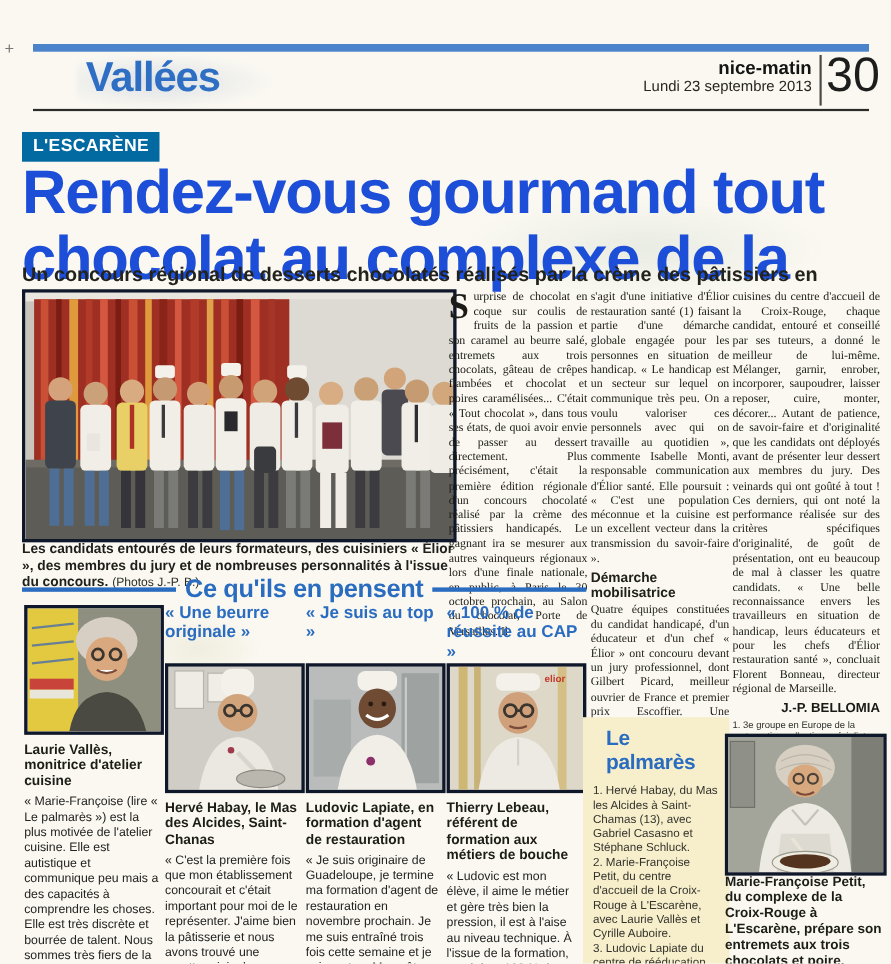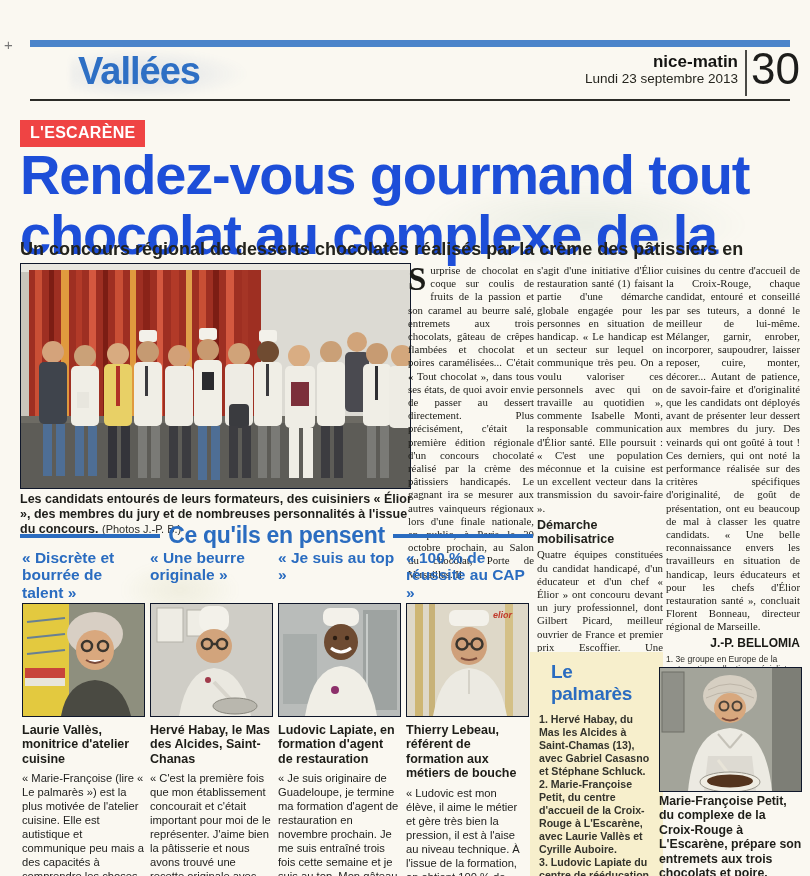--- a/index.html
+++ b/index.html
@@ -10,27 +10,27 @@
   .reg-mark{left:4px;top:36px;font-size:15px;color:#777;}
   .top-bar{left:30px;top:40px;width:760px;height:7px;background:#4b84ca;}
   .section-title{left:78px;top:50px;font-size:38px;font-weight:bold;color:#2e6fc4;letter-spacing:-1px;}
   .brand-block{left:500px;top:53px;width:238px;text-align:right;line-height:1.1;}
   .brand-name{font-size:17px;font-weight:bold;color:#141412;}
   .brand-date{font-size:13.5px;color:#26261f;}
   .v-divider{left:745px;top:50px;width:2px;height:46px;background:#4a4a46;}
   .page-num{left:751px;top:44px;font-size:44px;color:#1d1d1b;}
   .header-rule{left:30px;top:99px;width:760px;height:2px;background:#2b2b27;}
   
-  .kicker{left:20px;top:120px;background:#ef4444;color:#fff;font-weight:bold;
+  .kicker{left:20px;top:120px;background:#0369a1;color:#fff;font-weight:bold;
           font-size:16px;padding:4px 10px 5px;letter-spacing:.3px;}
   .headline{left:20px;top:145px;width:786px;font-size:56px;line-height:1.07;
             font-weight:bold;color:#1d4ed8;letter-spacing:-1.2px;}
   .standfirst{left:20px;top:239px;width:782px;font-size:18px;font-weight:bold;color:#23231d;}
   
-  .photo{border:1px solid #0f172a;background:#cfcdc5;overflow:hidden;font-style:italic;}
+  .photo{border:3px solid #0f172a;background:#cfcdc5;overflow:hidden;}
   .main-photo{left:20px;top:263px;width:389px;height:224px;}
   .main-caption{left:20px;top:492px;width:392px;font-size:12.5px;line-height:1.18;
                 font-weight:bold;color:#1e1e1a;}
   .credit{font-weight:normal;font-size:11px;color:#2c2c27;}
   
   .col{position:absolute;top:264px;width:126px;font-family:"Liberation Serif",serif;
        font-size:10.8px;line-height:13.2px;text-align:justify;color:#1b1b17;}
   .colA{left:408px;} .colB{left:537px;} .colC{left:666px;width:134px;}
   .dropcap{float:left;font-size:33px;line-height:26px;font-weight:bold;
            padding:2px 4px 0 0;color:#1b1b17;}
@@ -46,21 +46,21 @@
   .op-heading .txt{font-size:23px;font-weight:bold;color:#2a6cc0;letter-spacing:-.3px;white-space:nowrap;}
   .qcol{position:absolute;top:549px;width:123px;}
   .qtitle{font-size:15.5px;line-height:1.12;font-weight:bold;color:#2a6cc0;min-height:53px;}
   .qphoto{width:121px;height:112px;margin-top:1px;}
   .qname{font-size:12.5px;line-height:1.15;font-weight:bold;color:#1d1d18;margin-top:6px;}
   .qtext{font-size:11.2px;line-height:14px;color:#222220;margin-top:5px;}
   
   .palmares{left:530px;top:652px;width:133px;height:224px;background:#f7efcc;
             padding:9px 9px;box-sizing:border-box;}
   .palmares h2{margin:0 12px 8px;font-size:19px;color:#2a6cc0;letter-spacing:-.3px;}
-  .palmares p{margin:0;font-size:10.6px;line-height:13px;font-weight:bold;color:#33332c;}
+  .palmares p{margin:0;font-size:10.6px;line-height:13px;font-weight:normal;color:#33332c;}
   
   .bottom-photo{left:659px;top:667px;width:141px;height:123px;}
   .bottom-caption{left:659px;top:794px;width:143px;font-size:12.3px;line-height:14.4px;
                   font-weight:bold;color:#1d1d18;}
   
   .ghost{pointer-events:none;}
   .g1{left:70px;top:48px;width:180px;height:52px;
       background:radial-gradient(ellipse at 40% 50%,rgba(50,90,170,.14),rgba(50,90,170,0) 70%);
       filter:blur(2px);}
   .g2{left:420px;top:180px;width:330px;height:90px;
@@ -201,21 +201,20 @@
   <div class="footnote">1. 3e groupe en Europe de la restauration collective spécialiste des secteurs de la santé, cliniques et hôpitaux en particulier. 103 000 collaborateurs, 3,4 millions de clients dans 14 pays.</div>
 </div>
 
 <div class="abs op-heading">
   <div class="hrule"></div>
   <span class="txt">Ce qu'ils en pensent</span>
   <div class="hrule"></div>
 </div>
 
 <div class="qcol" style="left:22px">
-  <div class="qtitle">« Discrète et bourrée de talent »</div>
   <div class="photo qphoto">
     <svg width="121" height="112" viewBox="0 0 121 112">
       <rect width="121" height="112" fill="#8e8f7e"></rect>
       <rect x="0" y="0" width="46" height="112" fill="#e3c93f"></rect>
       <g stroke="#4a6fa8" stroke-width="2" opacity="0.8">
           <line x1="4" y1="18" x2="42" y2="14"></line>
           <line x1="4" y1="34" x2="42" y2="30"></line>
           <line x1="4" y1="50" x2="42" y2="46"></line>
         </g>
       <rect x="2" y="64" width="40" height="10" fill="#c8443a"></rect>

